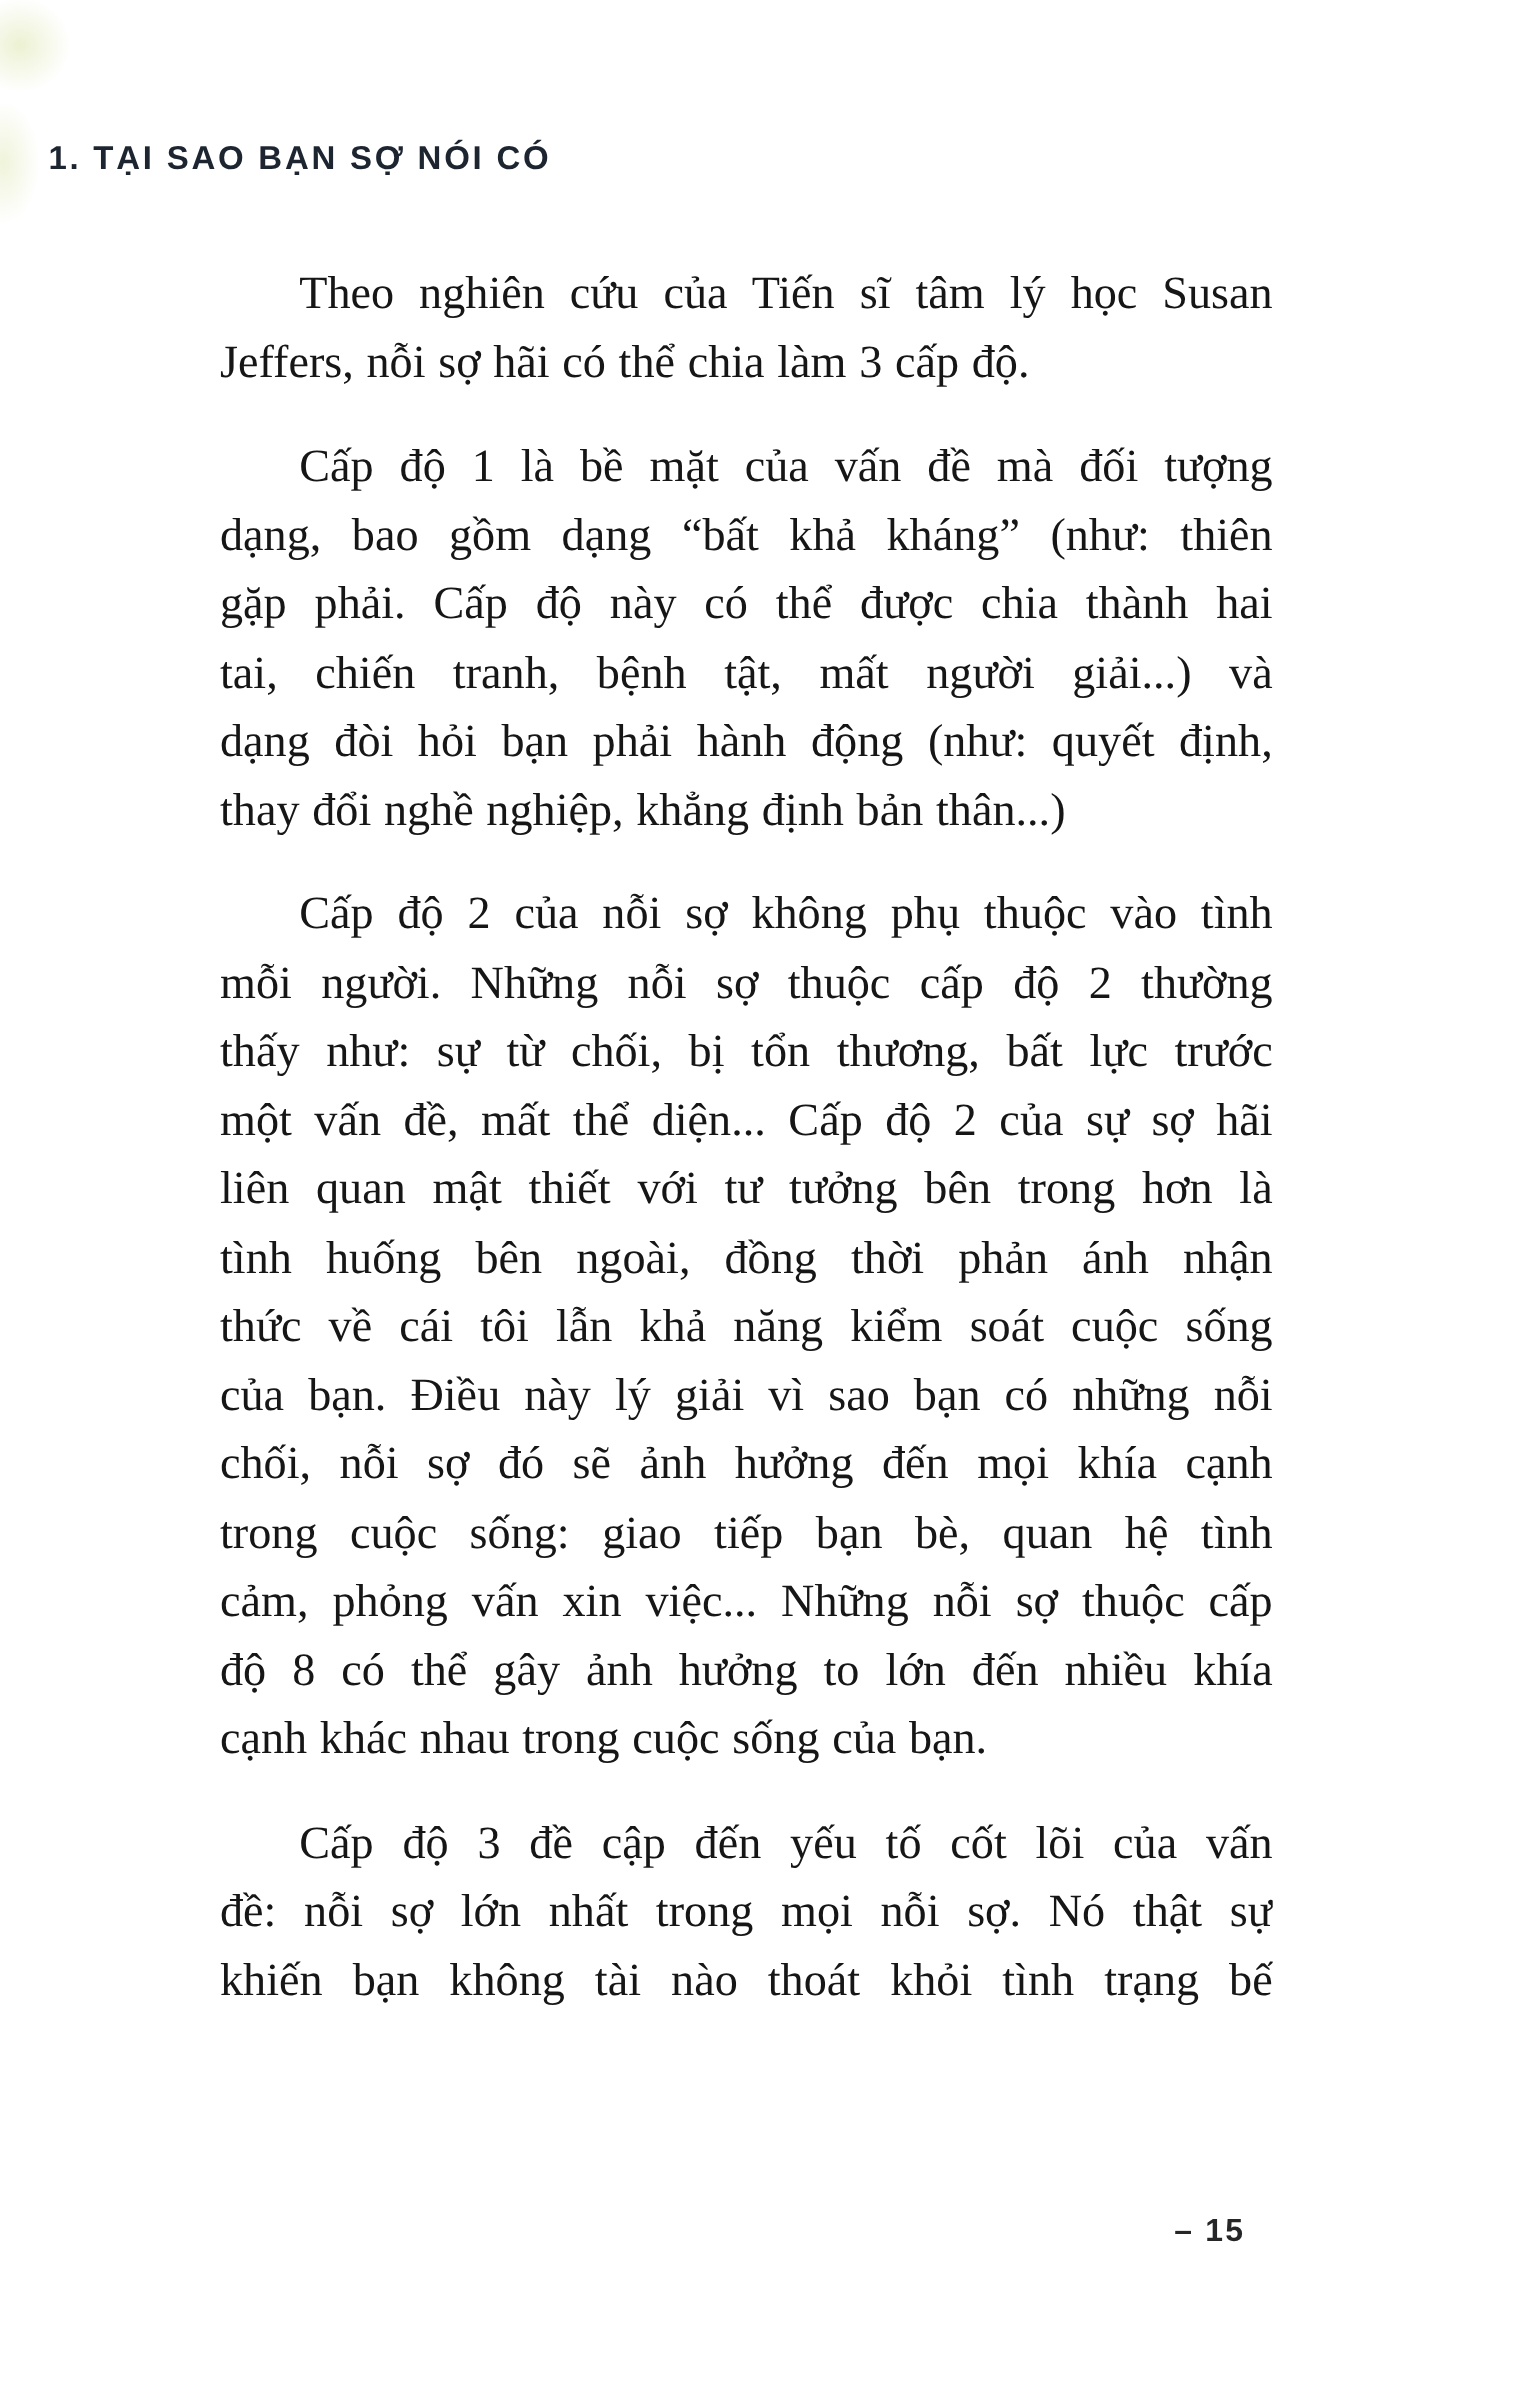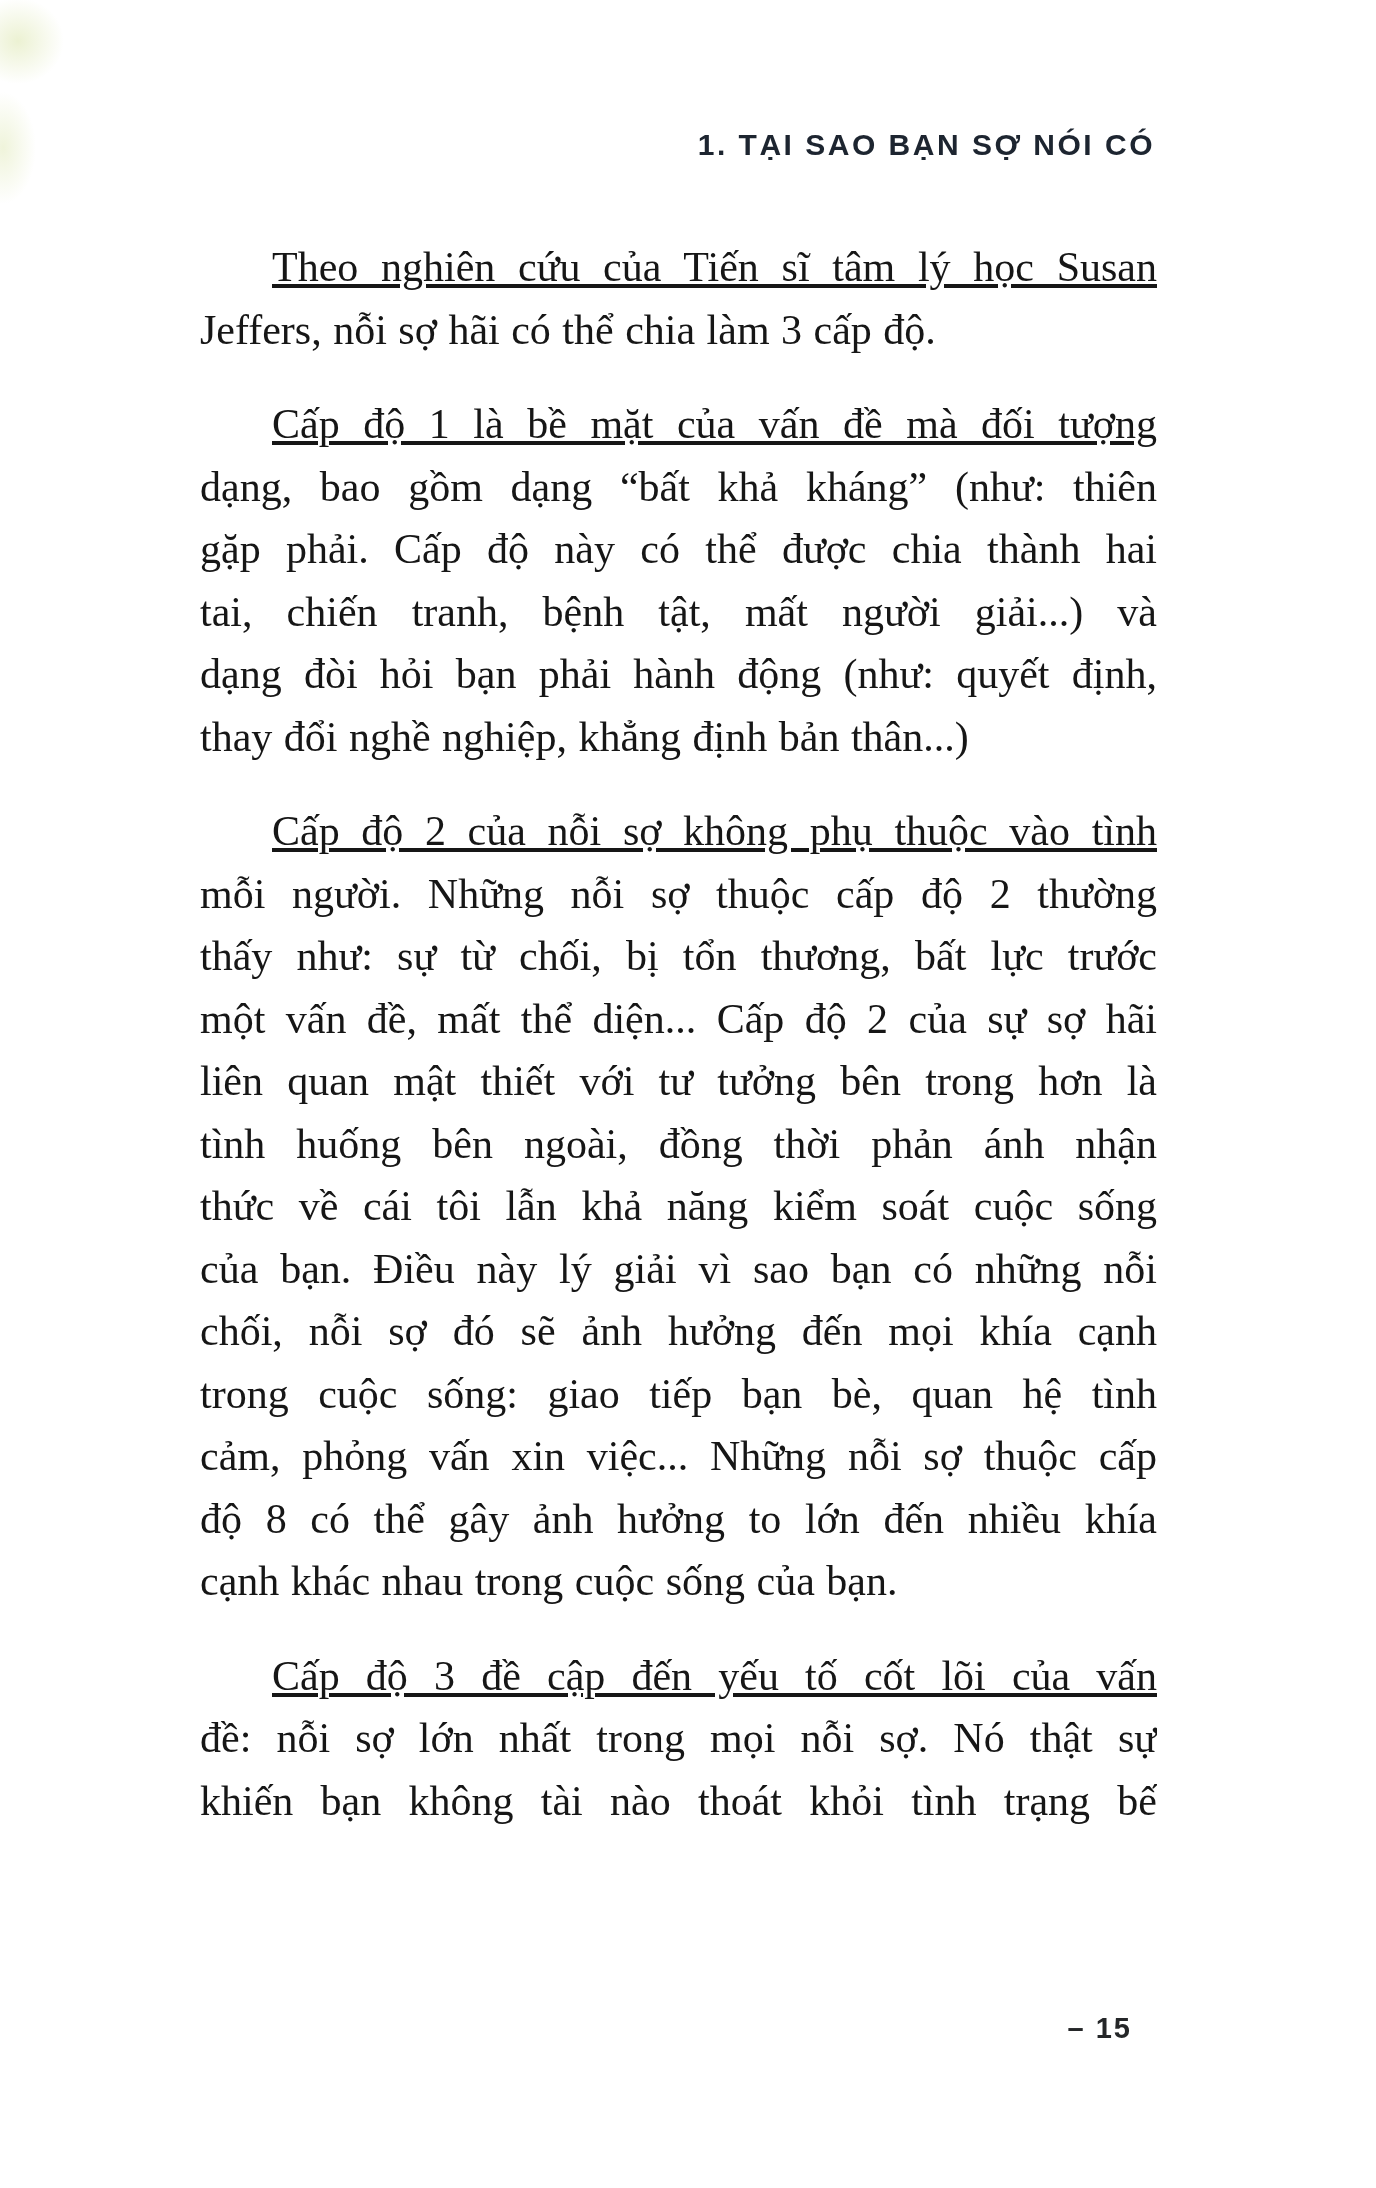--- a/index.html
+++ b/index.html
@@ -39,27 +39,27 @@
     height: 112px;
     border-radius: 50%;
     background: radial-gradient(closest-side, var(--artifact), rgba(255,255,255,0));
     opacity: 0.45;
   }
   .running-header {
     position: absolute;
     top: 126px;
     left: 0;
     right: 221px;
-    text-align: right;
     font-family: "Liberation Sans", "DejaVu Sans", sans-serif;
     font-weight: 700;
     font-size: 30px;
     line-height: 38px;
     letter-spacing: 2.5px;
     color: var(--header-ink);
+    padding-left: 44px;
   }
   .text-block {
     position: absolute;
     left: 200px;
     top: 236px;
     width: 957px;
     font-size: 42px;
     line-height: 62.5px;
     color: var(--ink);
   }
@@ -68,21 +68,20 @@
   }
   .para .line {
     height: 62.5px;
     overflow: hidden;
     text-align: justify;
     text-align-last: justify;
     word-spacing: 1px;
   }
   .para .line.first {
     text-indent: 72px;
-    text-decoration: underline;
   }
   .para .line.last {
     text-align-last: left;
   }
   .page-number {
     position: absolute;
     top: 2012px;
     right: 244px;
     font-family: "Liberation Sans", "DejaVu Sans", sans-serif;
     font-weight: 600;

